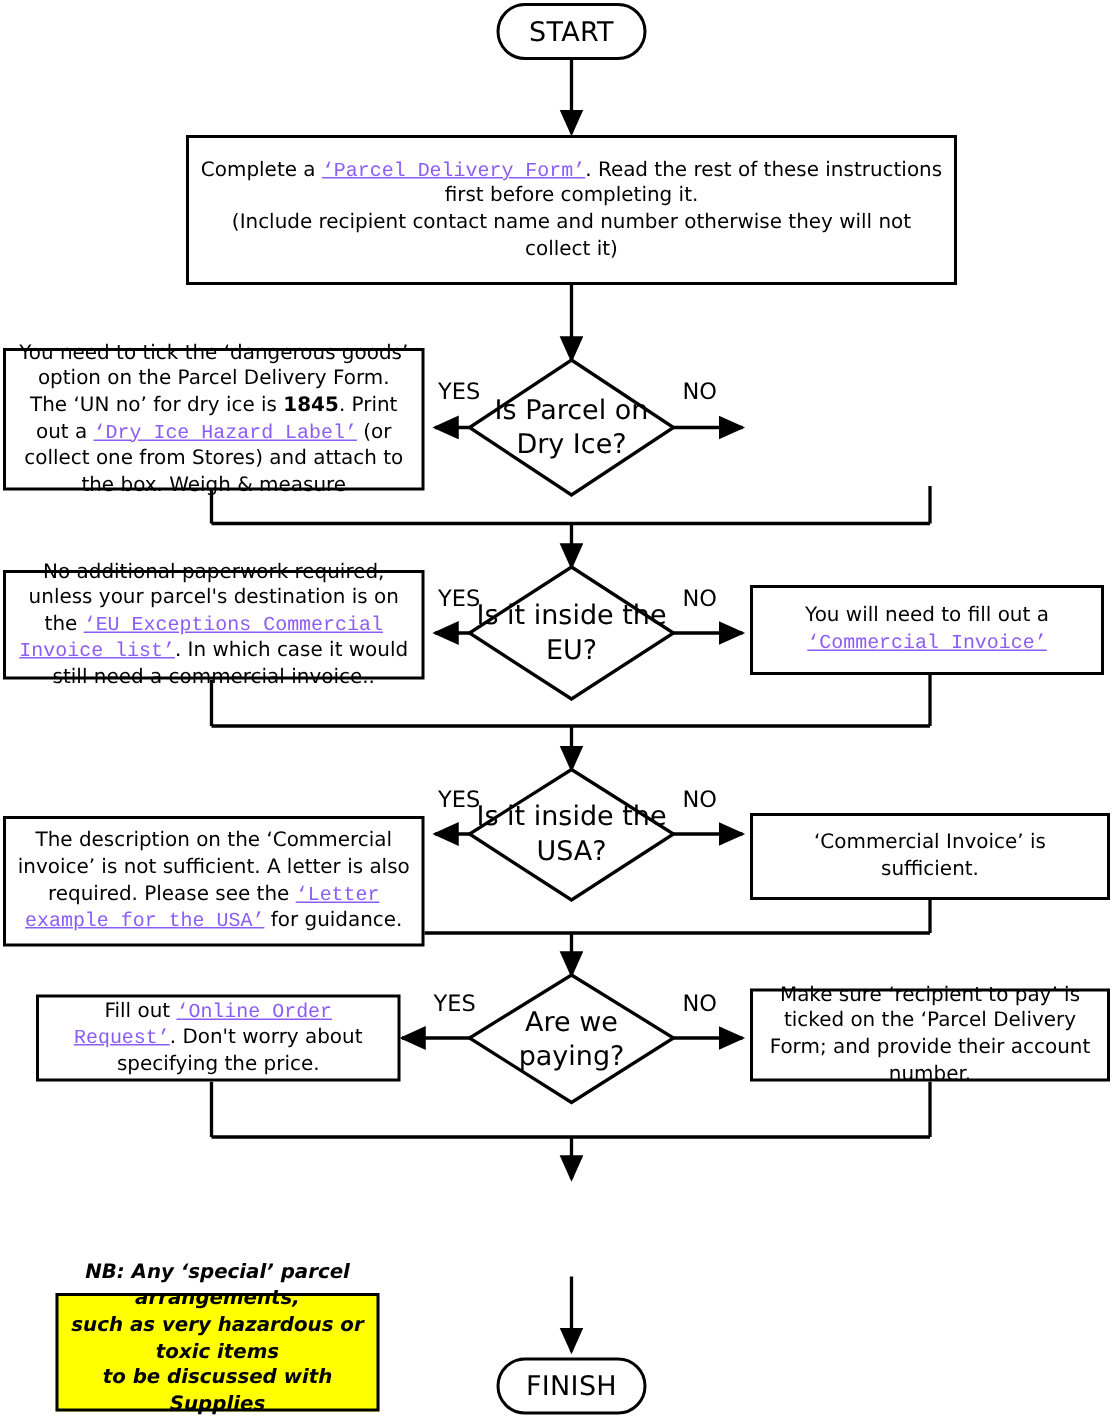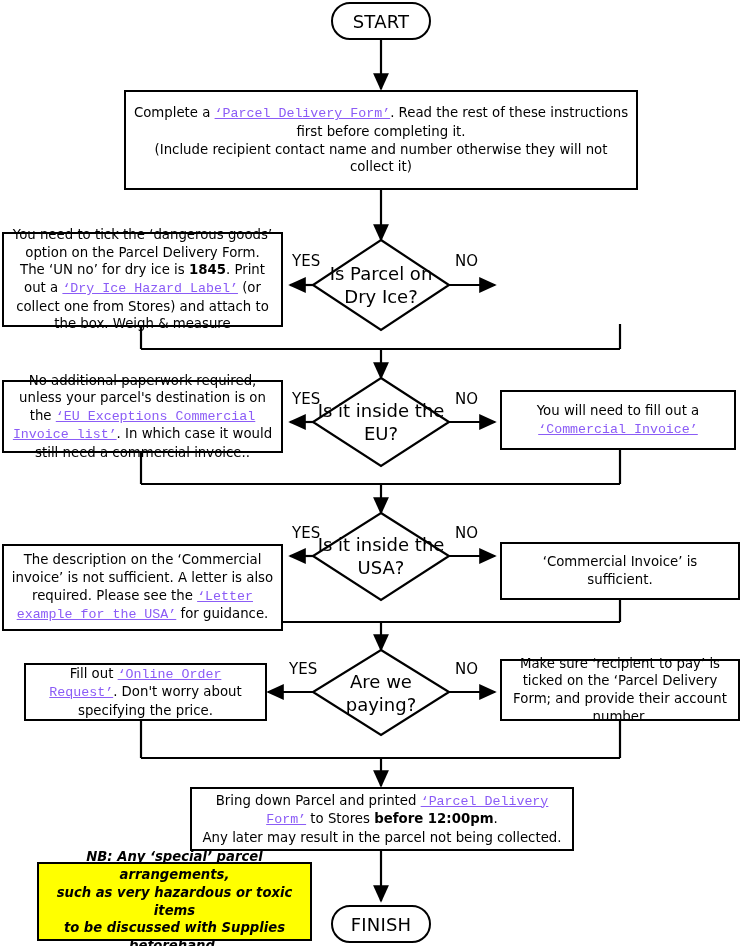--- a/index.html
+++ b/index.html
@@ -205,32 +205,26 @@
       <span>Fill out </span><span class="lnk">‘Online Order Request’</span><span>. Don't worry about specifying the price.</span>
     </div>
   </div>
 
   <div class="node box" style="left:500px;top:659px;width:240px;height:62px;">
     <div class="inner">
       <span>Make sure ‘recipient to pay’ is ticked on the ‘Parcel Delivery Form; and provide their account number.</span>
     </div>
   </div>
 
-  <div class="node box" style="left:190px;top:787px;width:384px;height:64px;">
-    <div class="inner">
-      <span>Bring down Parcel and printed </span><span class="lnk">‘Parcel Delivery Form’</span><span> to Stores </span><span class="b">before 12:00pm</span><span>.</span><br>
-      <span>Any later may result in the parcel not being collected.</span>
-    </div>
-  </div>
 
   <div class="node terminator" style="left:331px;top:905px;width:100px;height:38px;">
     <span>FINISH</span>
   </div>
 
-  <div class="node note" style="left:37px;top:862px;width:275px;height:79px;">
+  <div class="node note" style="left:37px;top:862px;width:216px;height:79px;">
     <div class="inner">
       <span>NB: Any ‘special’ parcel arrangements,</span><br>
       <span>such as very hazardous or toxic items</span><br>
       <span>to be discussed with Supplies</span><br>
       <span>beforehand.</span>
     </div>
   </div>
 
 </div>
 

